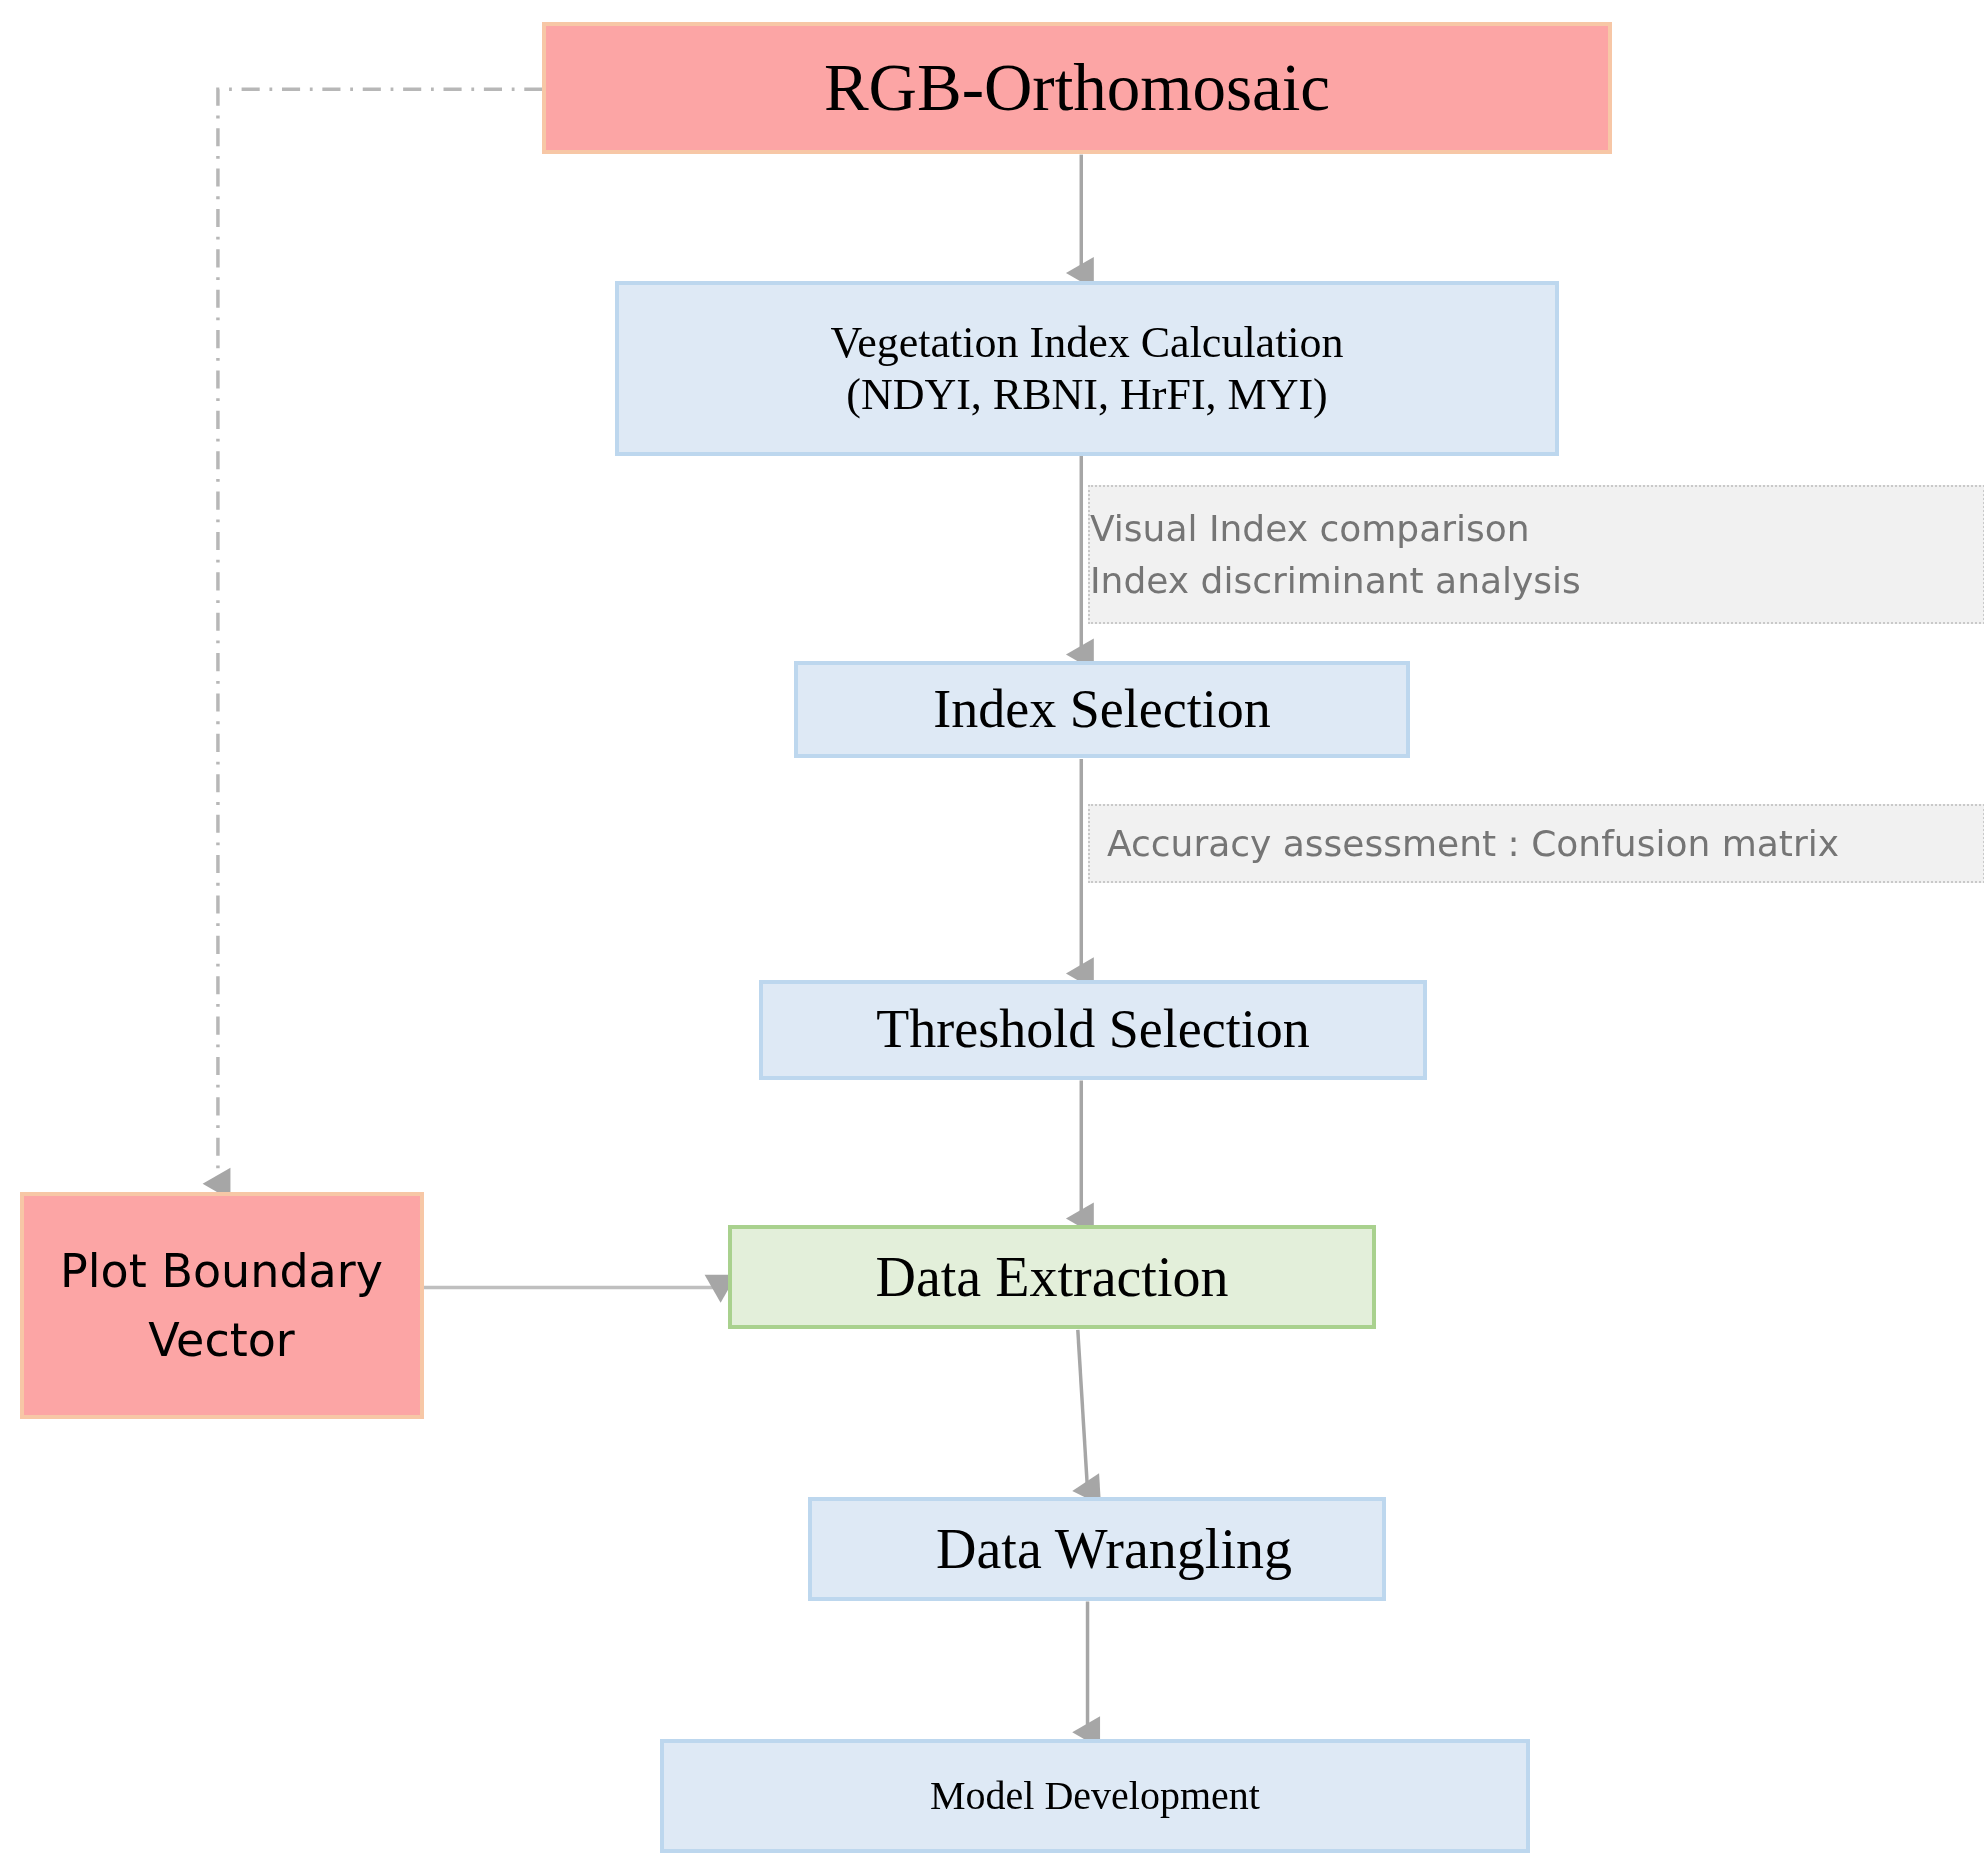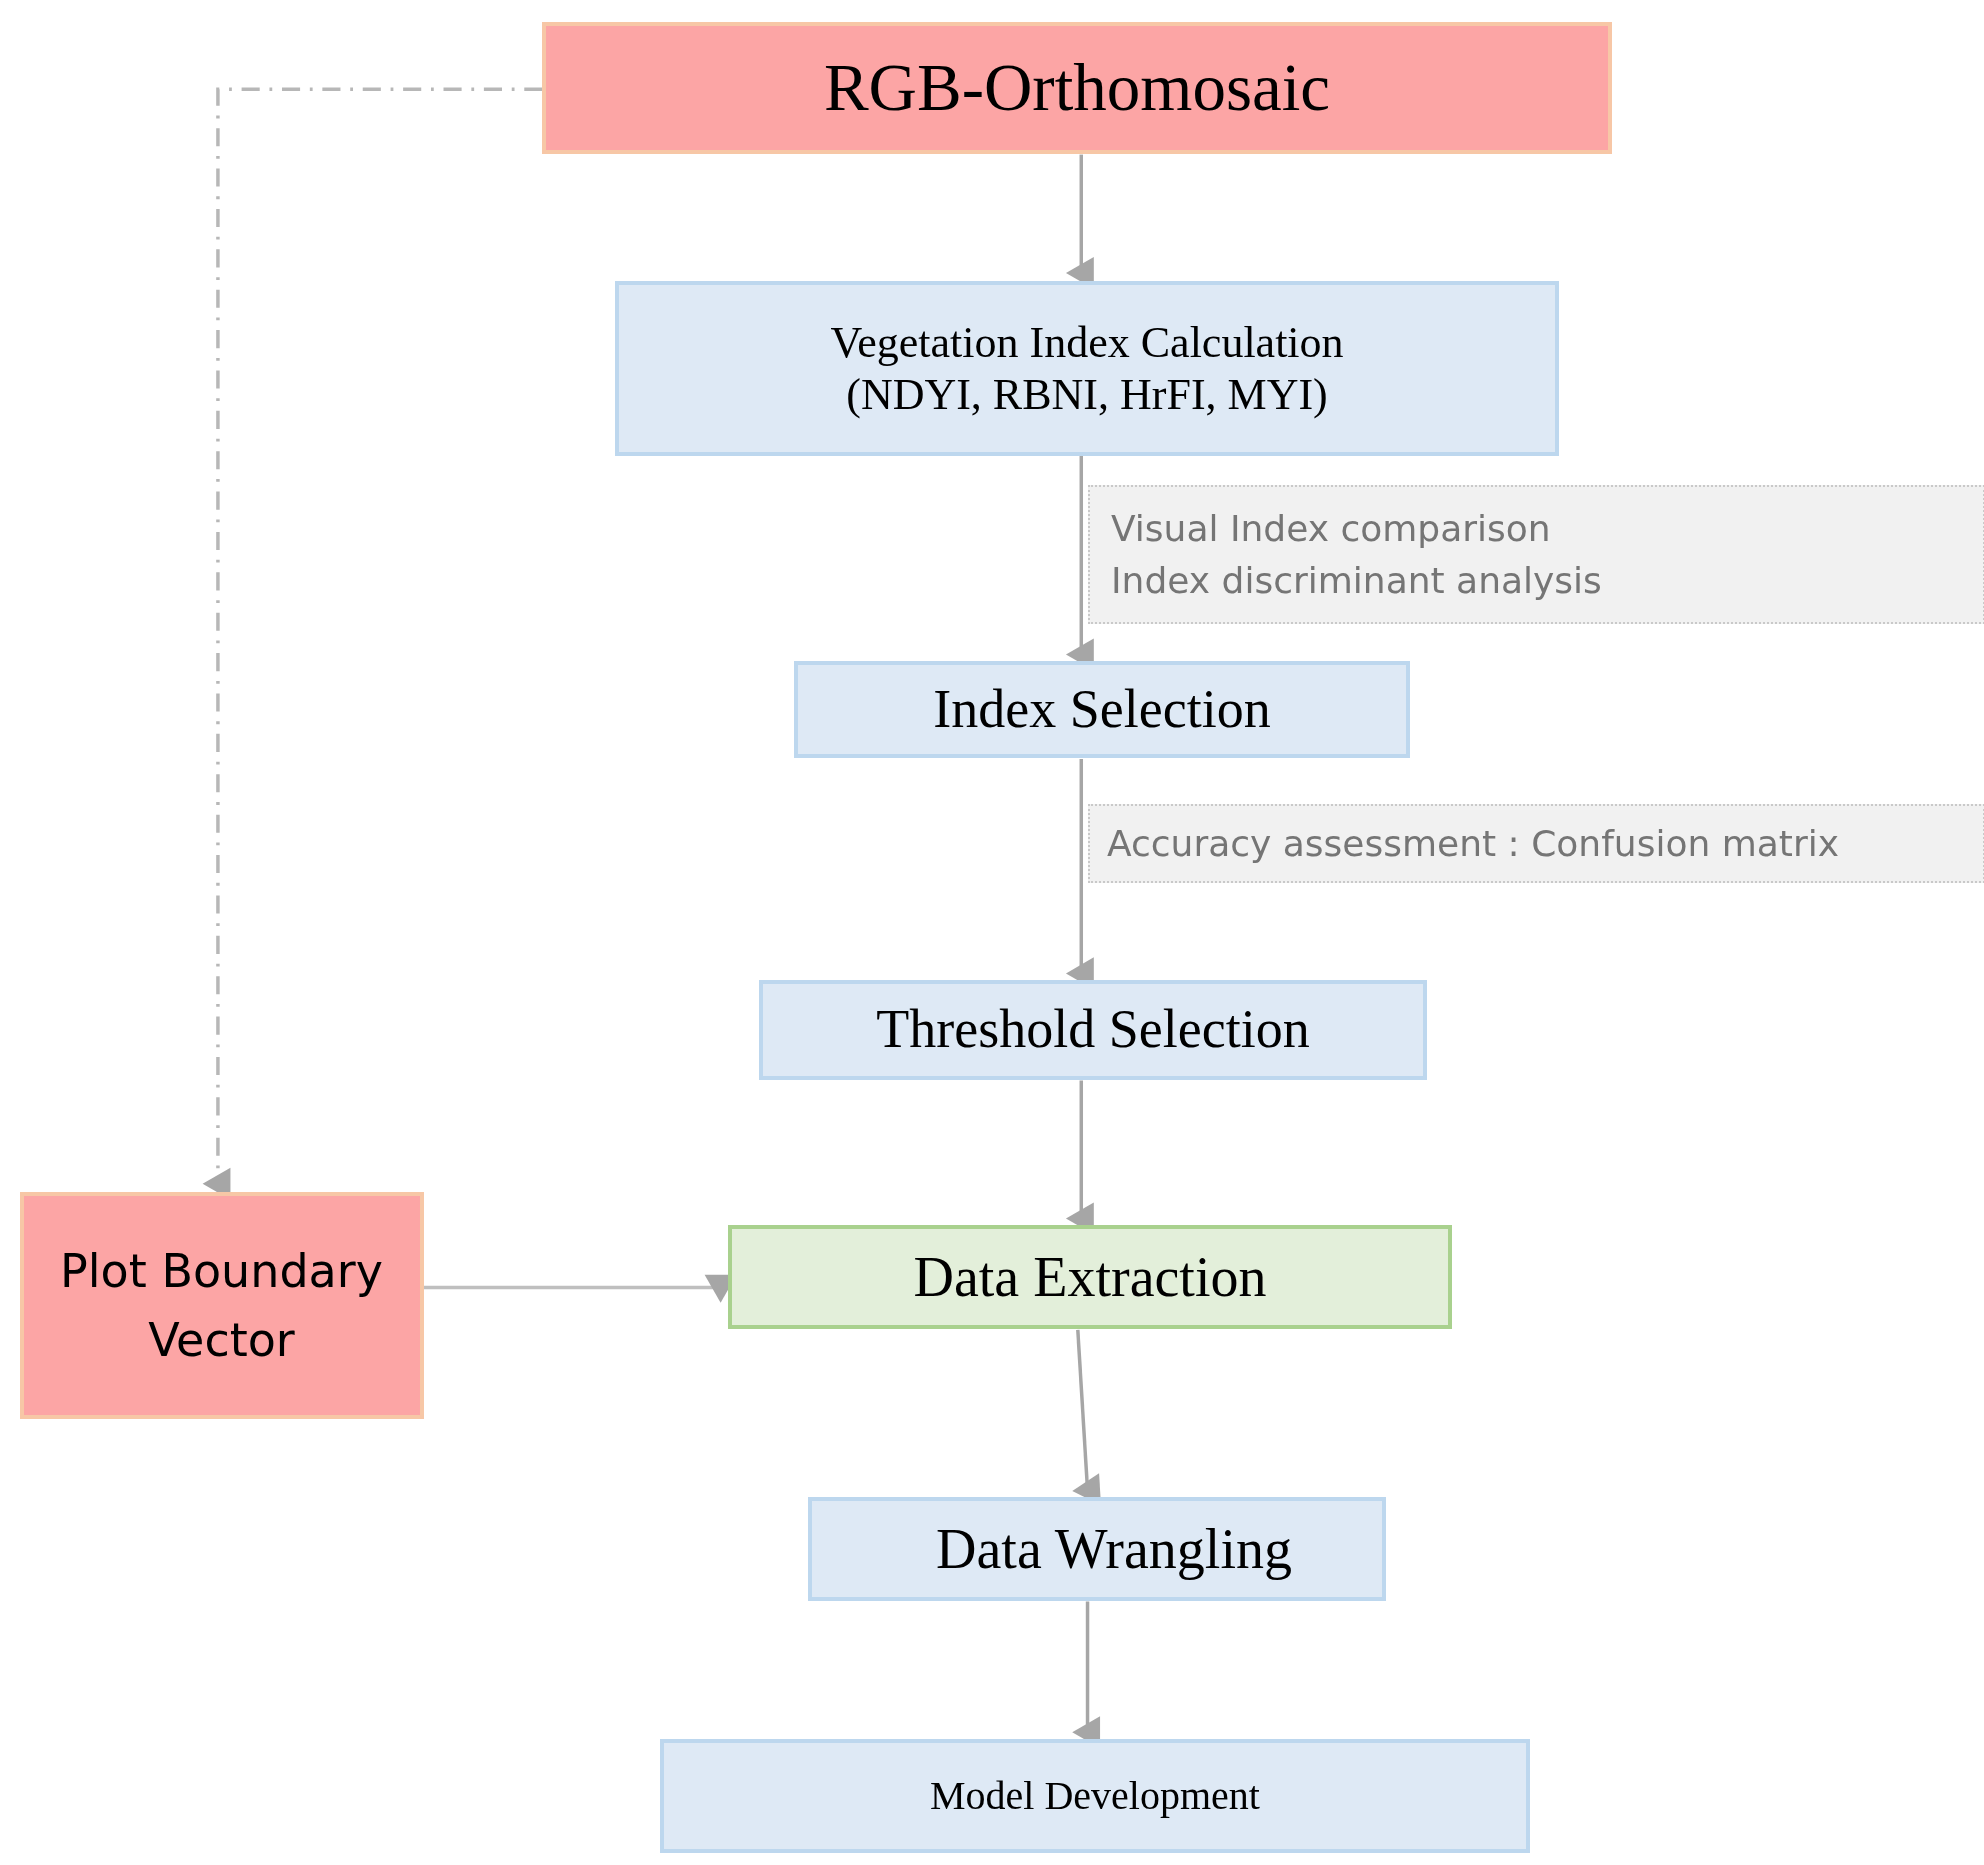--- a/index.html
+++ b/index.html
@@ -97,21 +97,21 @@
 
   <div class="node node-peach" style="left:542px; top:22px; width:1070px; height:132px; font-size:67px;">
     <span>RGB-Orthomosaic</span>
   </div>
 
   <div class="node node-blue" style="left:615px; top:281px; width:944px; height:175px; font-size:44px; flex-direction:column;">
     <span>Vegetation Index Calculation</span>
     <span>(NDYI, RBNI, HrFI, MYI)</span>
   </div>
 
-  <div class="annot" style="left:1088px; top:485px; width:897px; height:139px; font-size:36px; padding-left:21px;">
+  <div class="annot" style="left:1088px; top:485px; width:897px; height:139px; font-size:36px; ">
     <span>Visual Index comparison</span>
     <span>Index discriminant analysis</span>
   </div>
 
   <div class="node node-blue" style="left:794px; top:661px; width:616px; height:97px; font-size:54px;">
     <span>Index Selection</span>
   </div>
 
   <div class="annot" style="left:1088px; top:804px; width:897px; height:79px; font-size:36px; padding-left:17px;">
     <span>Accuracy assessment : Confusion matrix</span>
@@ -119,21 +119,21 @@
 
   <div class="node node-blue" style="left:759px; top:980px; width:668px; height:100px; font-size:54px;">
     <span>Threshold Selection</span>
   </div>
 
   <div class="node node-peach node-sans" style="left:19.5px; top:1192px; width:404px; height:227px; font-size:46px; flex-direction:column; line-height:1.5;">
     <span>Plot Boundary</span>
     <span>Vector</span>
   </div>
 
-  <div class="node node-green" style="left:728px; top:1225px; width:724px; height:104px; font-size:56px;">
+  <div class="node node-green" style="left:728px; top:1225px; width:648px; height:104px; font-size:56px;">
     <span>Data Extraction</span>
   </div>
 
   <div class="node node-blue" style="left:808px; top:1497px; width:578px; height:104px; font-size:56px;padding-left:34px;">
     <span>Data Wrangling</span>
   </div>
 
   <div class="node node-blue" style="left:660px; top:1739px; width:870px; height:114px; font-size:40px;">
     <span>Model Development</span>
   </div>

